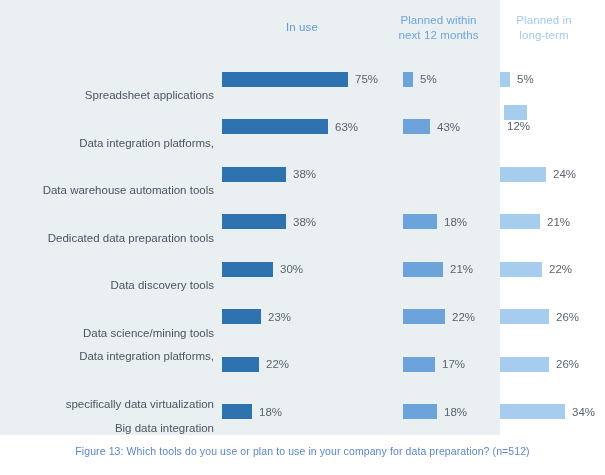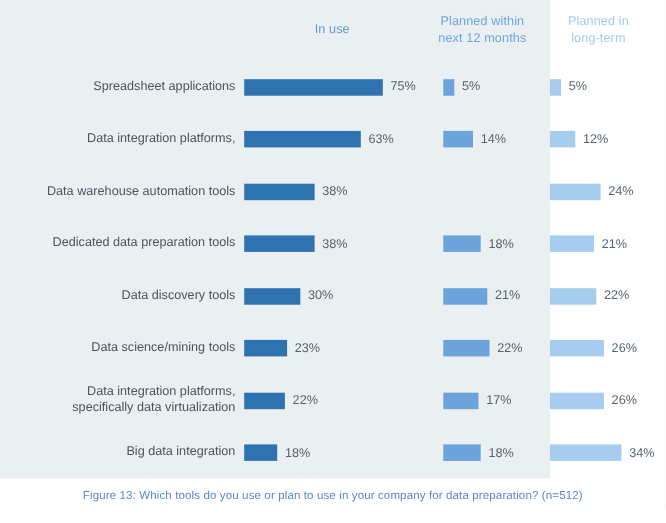--- a/index.html
+++ b/index.html
@@ -69,21 +69,21 @@
     height: 44px;
     display: flex;
     flex-direction: column;
     align-items: flex-end;
     justify-content: center;
     text-align: right;
     color: #4a5560;
     font-size: 11.5px;
     line-height: 15px;
   }
-  .row-label span { display: block; }
+  .row-label span { display: block; margin-top: 33px; }
 
   
   .bargroup {
     position: absolute;
     top: 0;
     height: 44px;
     display: flex;
     align-items: center;
   }
 
@@ -154,23 +154,23 @@
       <div class="row" style="top: 104.5px;">
         <div class="row-label">
           <span>Data integration platforms,</span>
         </div>
         <div class="bargroup" id="c1-r1" style="left: 222px;">
           <div class="bar bar-primary" style="width: 106px;"></div>
           <div class="bar-value">63%</div>
         </div>
         <div class="bargroup" id="c2-r1" style="left: 403px;">
           <div class="bar bar-secondary" style="width: 27px;"></div>
-          <div class="bar-value">14%</div>
-        </div>
-        <div class="bargroup" id="c3-r1" style="left: 500px;">
+          <div class="bar-value">43%</div>
+        </div>
+        <div class="bargroup" id="c3-r1" style="left: 500px; flex-direction: column;">
           <div class="bar bar-tertiary" style="width: 23px;"></div>
           <div class="bar-value">12%</div>
         </div>
       </div>
       <div class="row" style="top: 152px;">
         <div class="row-label">
           <span>Data warehouse automation tools</span>
         </div>
         <div class="bargroup" id="c1-r2" style="left: 222px;">
           <div class="bar bar-primary" style="width: 64px;"></div>

